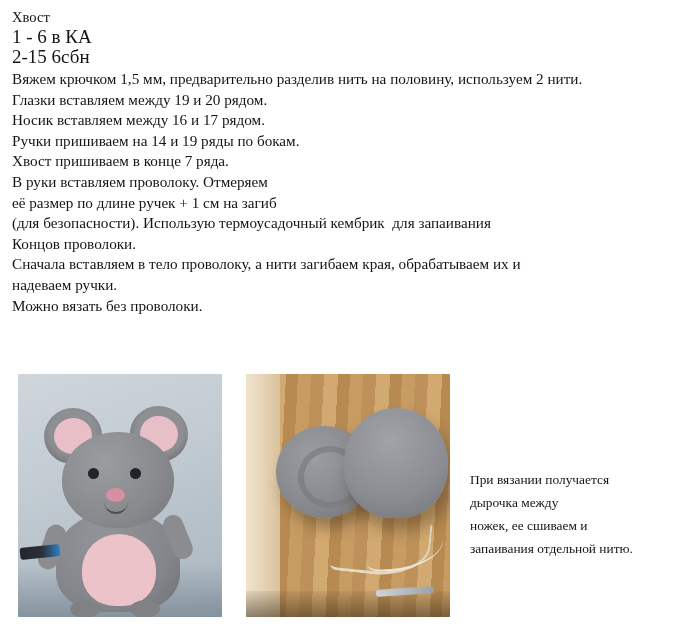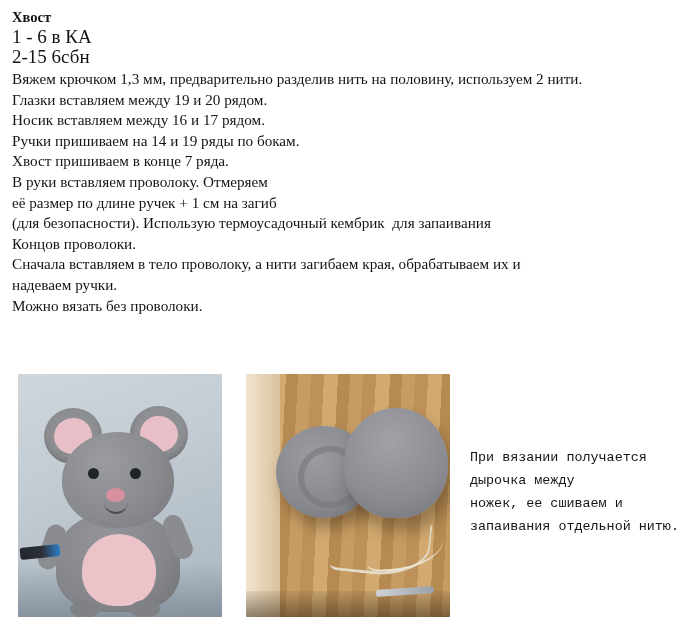--- a/index.html
+++ b/index.html
@@ -31,21 +31,21 @@
     width: 664px;
   }
 
   .line {
     font-size: 15.2px;
     line-height: 20.6px;
     white-space: pre-wrap;
     color: #141414;
   }
   .line.bold {
-    font-weight: bold;
+    font-weight: normal;
     font-size: 14.6px;
     line-height: 19px;
   }
   .line.mono-ish {
     font-size: 19px;
     line-height: 19.5px;
   }
   .spacer-sm { height: 3px; }
 
   
@@ -238,42 +238,41 @@
     width: 58px; height: 7px;
     background: linear-gradient(90deg, #cfd4d8, #9aa1a7);
     border-radius: 3px;
     transform: rotate(-4deg);
   }
 
   
   .caption {
     position: absolute;
     left: 470px;
-    top: 446px;
+    top: 468px;
     width: 214px;
-    font-family: Liberation Mono, monospace;
   }
   .caption .cline {
     font-size: 13.4px;
     line-height: 23px;
     color: #141414;
     white-space: pre-wrap;
   }
 </style>
 </head>
 <body>
 
 <div class="page">
 
   <div class="text-block">
     <div class="line bold">Хвост</div>
     <div class="line mono-ish">1 - 6 в КА</div>
     <div class="line mono-ish">2-15 6сбн</div>
     <div class="spacer-sm"></div>
-    <div class="line">Вяжем крючком 1,3 мм, предварительно разделив нить на половину, используем 2 нити.</div>
+    <div class="line">Вяжем крючком 1,5 мм, предварительно разделив нить на половину, используем 2 нити.</div>
     <div class="line">Глазки вставляем между 19 и 20 рядом.</div>
     <div class="line">Носик вставляем между 16 и 17 рядом.</div>
     <div class="line">Ручки пришиваем на 14 и 19 ряды по бокам.</div>
     <div class="line">Хвост пришиваем в конце 7 ряда.</div>
     <div class="line">В руки вставляем проволоку. Отмеряем</div>
     <div class="line">её размер по длине ручек + 1 см на загиб</div>
     <div class="line">(для безопасности). Использую термоусадочный кембрик  для запаивания</div>
     <div class="line">Концов проволоки.</div>
     <div class="line">Сначала вставляем в тело проволоку, а нити загибаем края, обрабатываем их и</div>
     <div class="line">надеваем ручки.</div>

